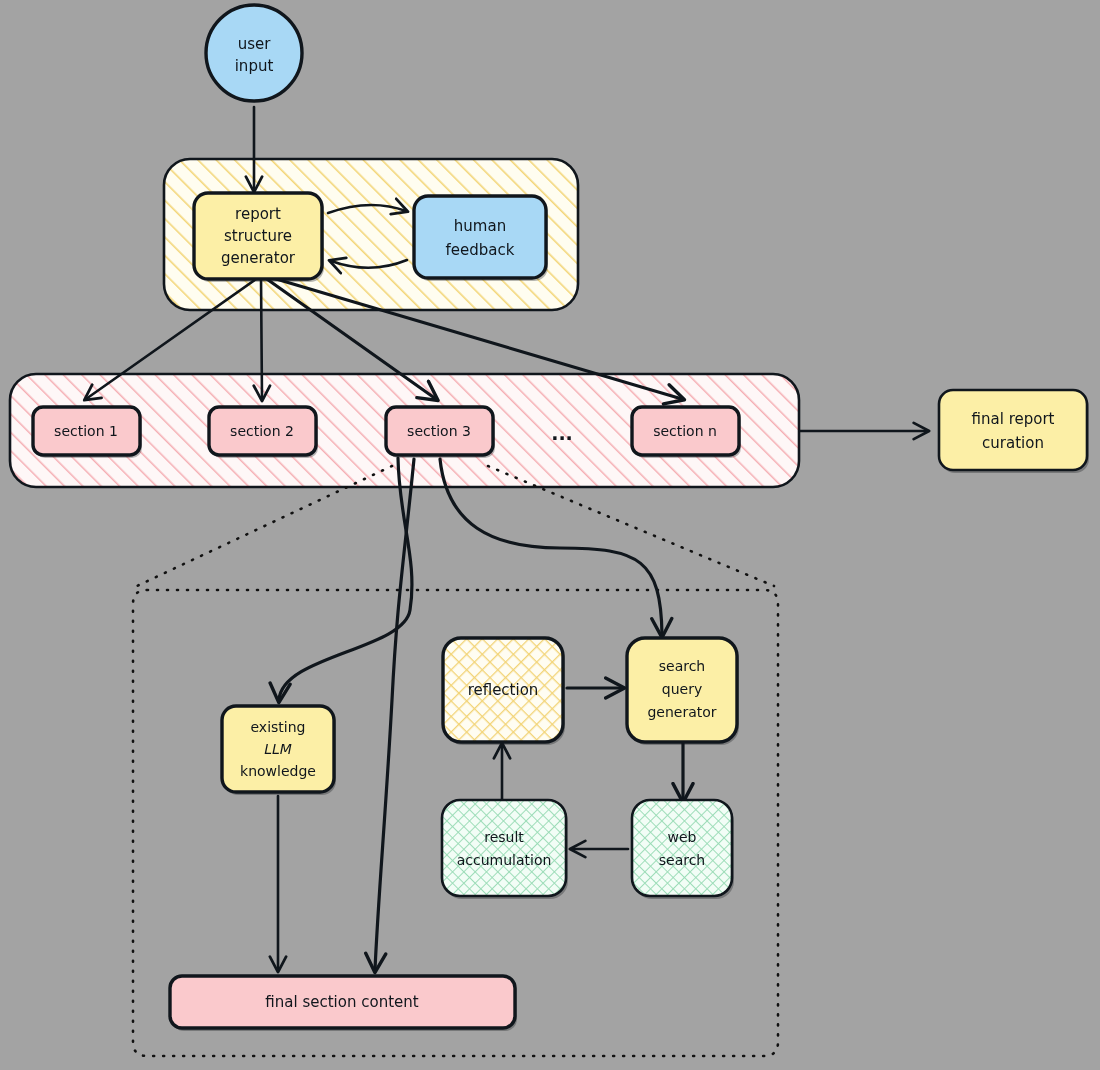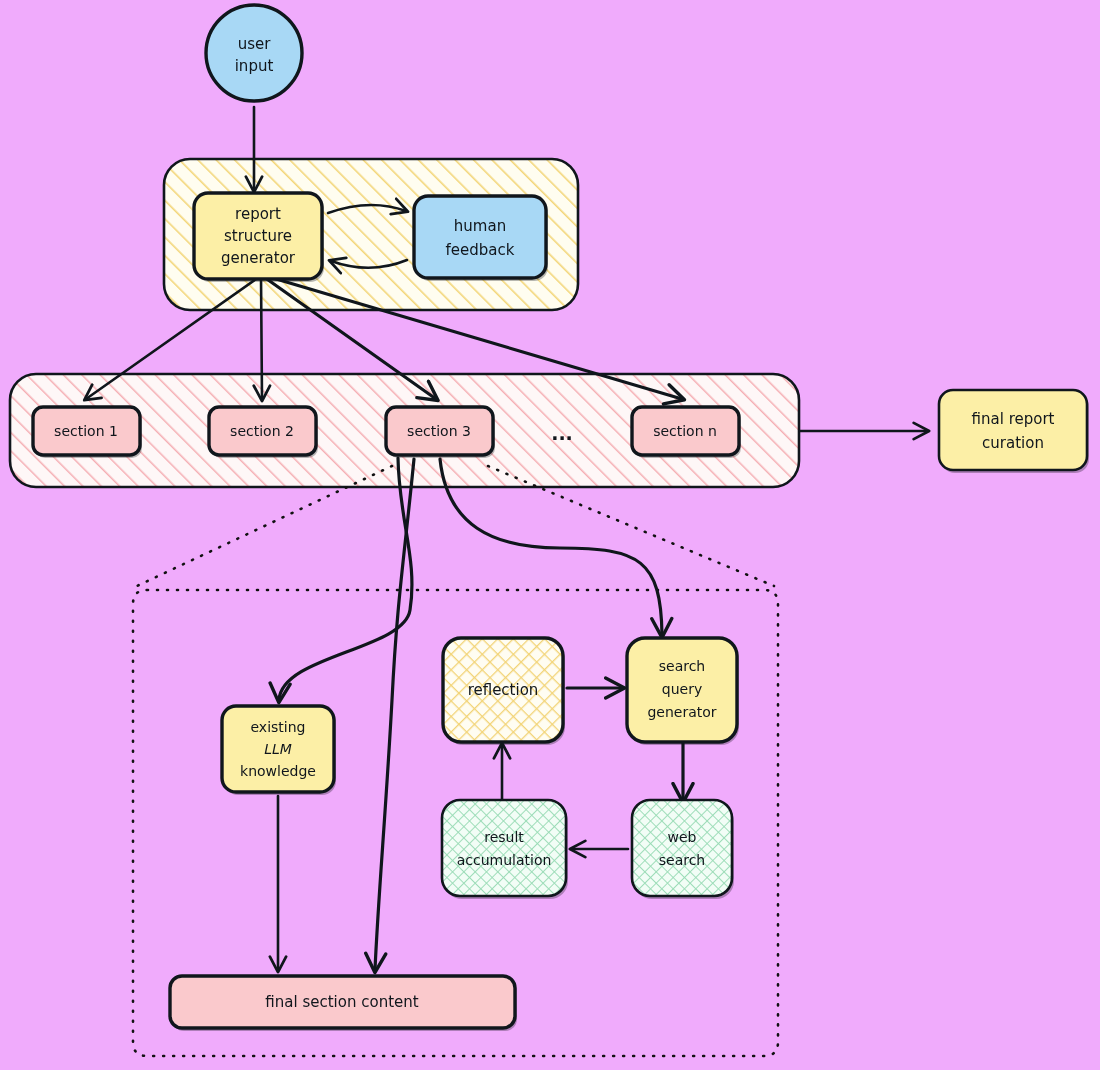--- a/index.html
+++ b/index.html
@@ -8,21 +8,21 @@
     padding: 0;
     background: #ffffff;
   }
   body {
     font-family: "DejaVu Sans", sans-serif;
   }
   #canvas-wrap {
     position: relative;
     width: 1100px;
     height: 1070px;
-    background: #f0abfc;
+    background: #a3a3a3;
     overflow: hidden;
   }
   svg#diagram {
     display: block;
     width: 1100px;
     height: 1070px;
   }
   .node-label {
     font-family: "DejaVu Sans", sans-serif;
     font-size: 15px;

